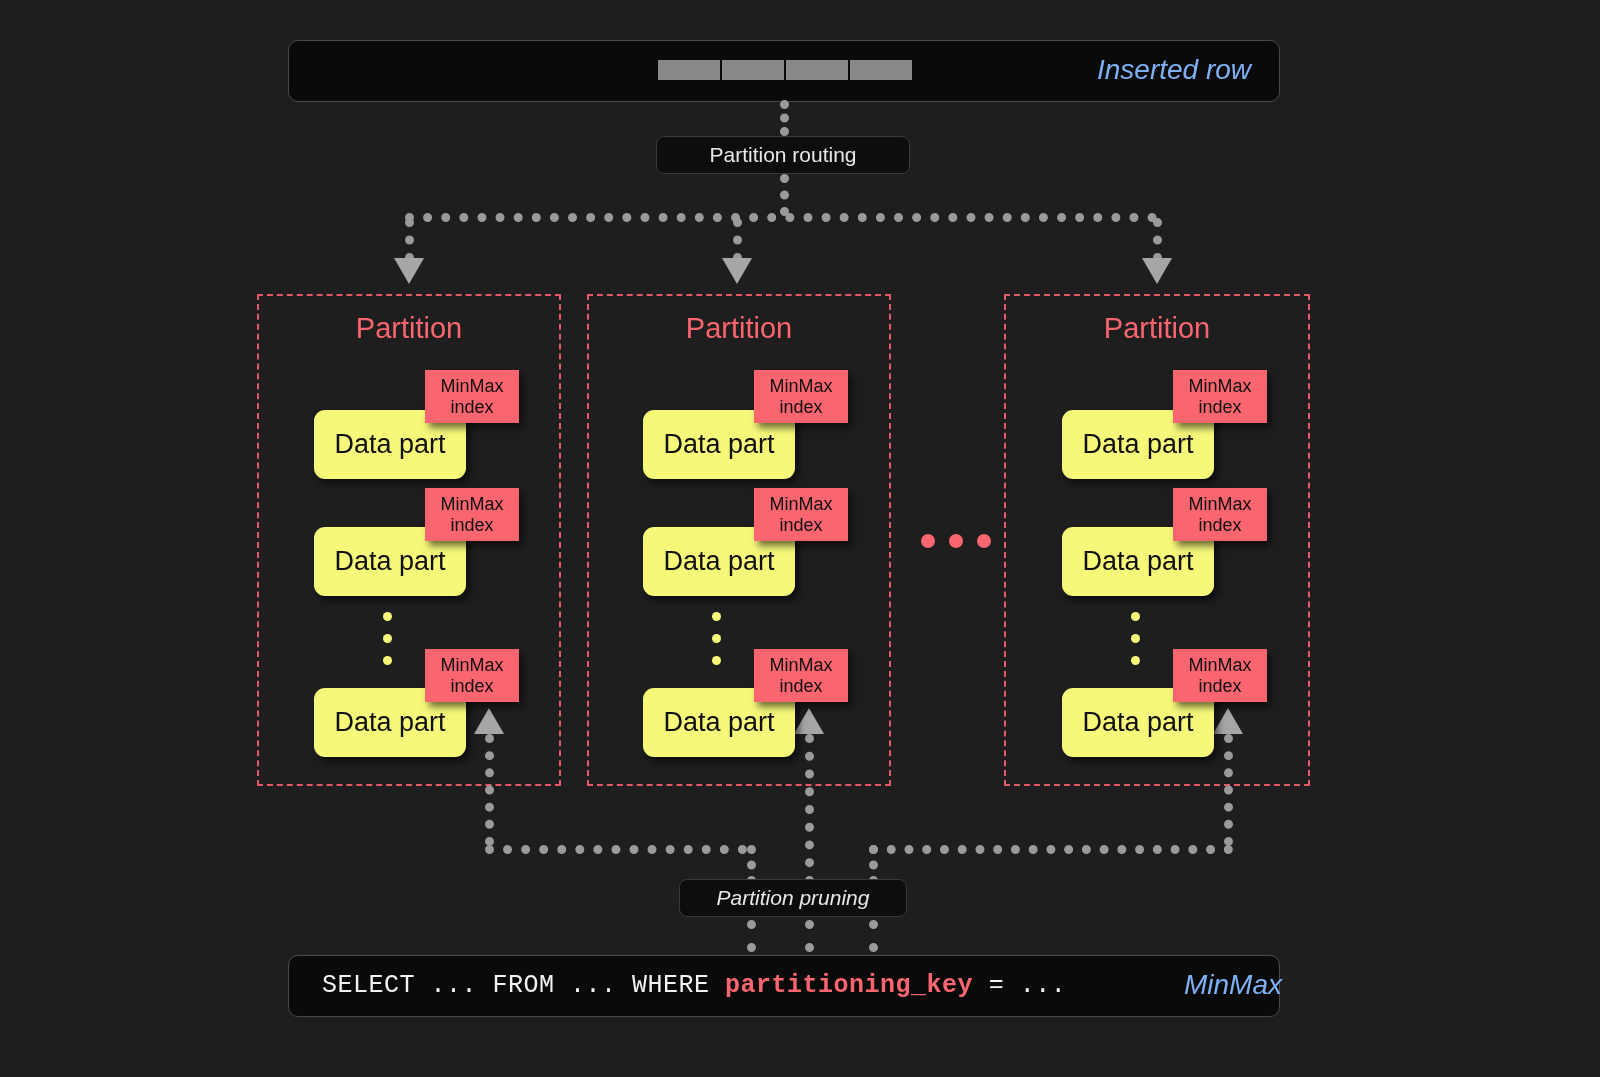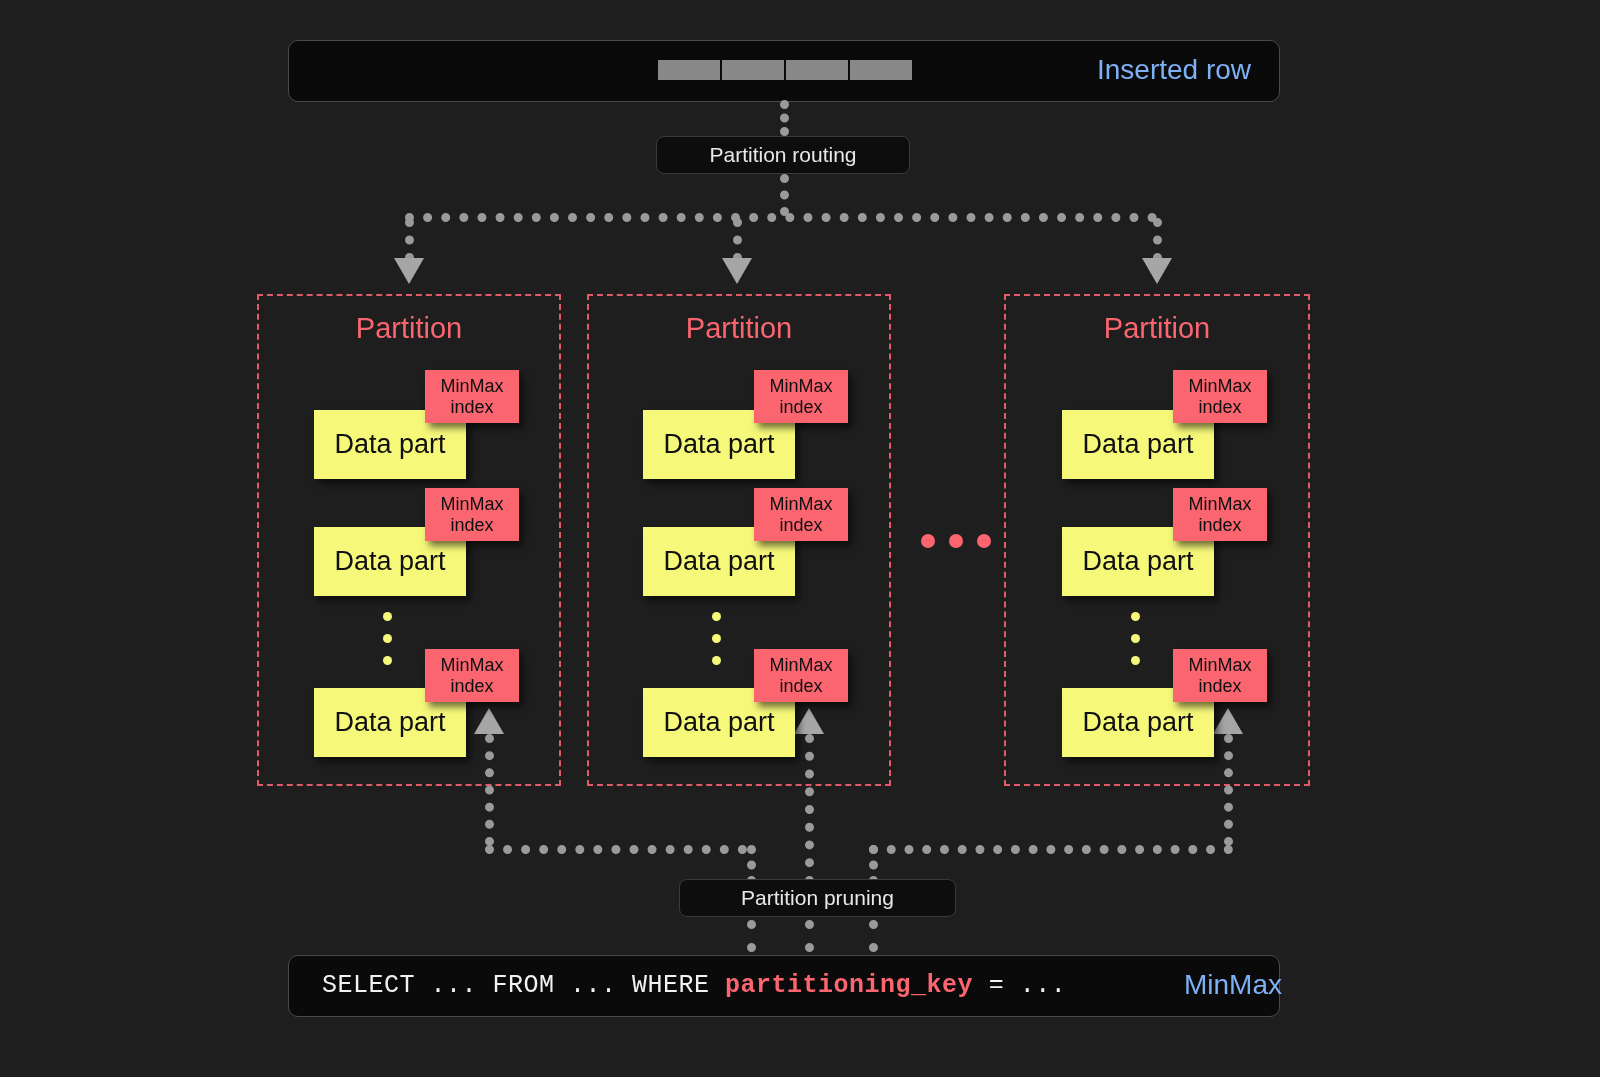--- a/index.html
+++ b/index.html
@@ -44,20 +44,21 @@
   }
 
   #inserted-row-panel { left: 288px; top: 40px; width: 992px; height: 62px; }
   #query-panel       { left: 288px; top: 955px; width: 992px; height: 62px; }
 
   .corner-label {
     position: absolute;
     color: #7eb0f5;
     font-size: 28px;
     line-height: 1;
+    font-style: italic;
   }
   #inserted-row-label { left: 1097px; top: 56px; }
   #query-label        { left: 1184px; top: 971px; }
 
   
   .row-cells {
     position: absolute;
     left: 658px;
     top: 60px;
     display: flex;
@@ -113,20 +114,21 @@
     width: 152px;
     height: 69px;
     background: #f6f87a;
     color: #101010;
     font-size: 27px;
     display: flex;
     align-items: center;
     justify-content: center;
     box-shadow: 4px 5px 7px rgba(0,0,0,0.55);
     z-index: 1;
+    border-radius: 11px;
   }
   .minmax {
     position: absolute;
     width: 94px;
     height: 53px;
     background: #fa6570;
     color: #101010;
     font-size: 18px;
     line-height: 1.15;
     text-align: center;
@@ -339,21 +341,21 @@
   <div class="dv" style="left:747px; top:845px; height:40px;"></div>
 
   <div class="arrow-up" style="left:794px; top:708px;"></div>
   <div class="dv" style="left:805px; top:734px; height:151px;"></div>
 
   <div class="arrow-up" style="left:1213px; top:708px;"></div>
   <div class="dv" style="left:1224px; top:734px; height:112px;"></div>
   <div class="dh" style="left:869px; top:845px; width:364px;"></div>
   <div class="dv" style="left:869px; top:845px; height:40px;"></div>
 
-  <div class="panel-pill" style="left:679px; top:879px; width:277px; height:38px;">
+  <div class="panel-pill" style="left:679px; top:879px; width:228px; height:38px;font-style:italic;">
     <span>Partition pruning</span>
   </div>
 
   <div class="dv" style="left:747px; top:920px; height:32px;"></div>
   <div class="dv" style="left:805px; top:920px; height:32px;"></div>
   <div class="dv" style="left:869px; top:920px; height:32px;"></div>
 
   <div class="panel" id="query-panel"></div>
   <div id="query-text"><span>SELECT ... FROM ... WHERE </span><span class="kw">partitioning_key</span><span> = ...</span></div>
   <div class="corner-label" id="query-label">MinMax</div>

